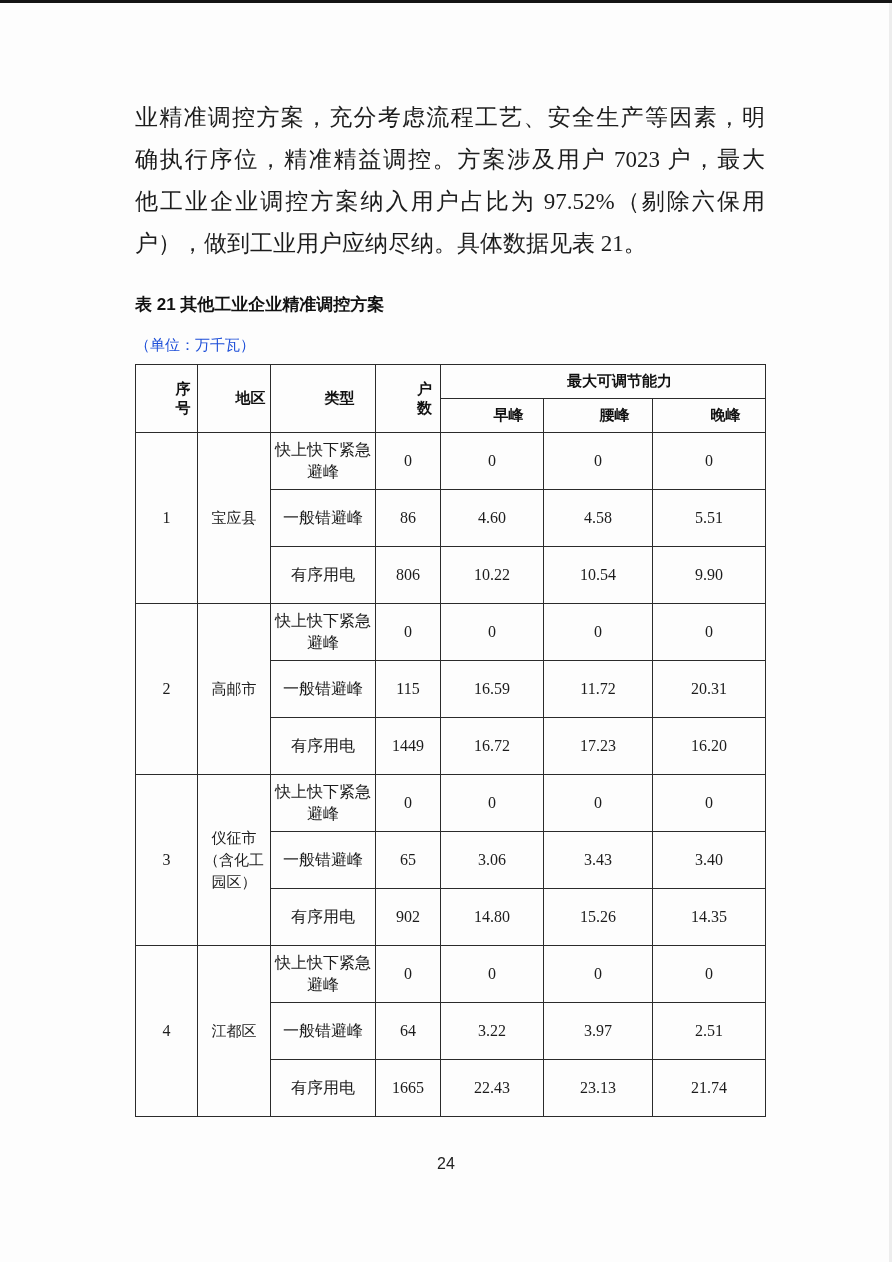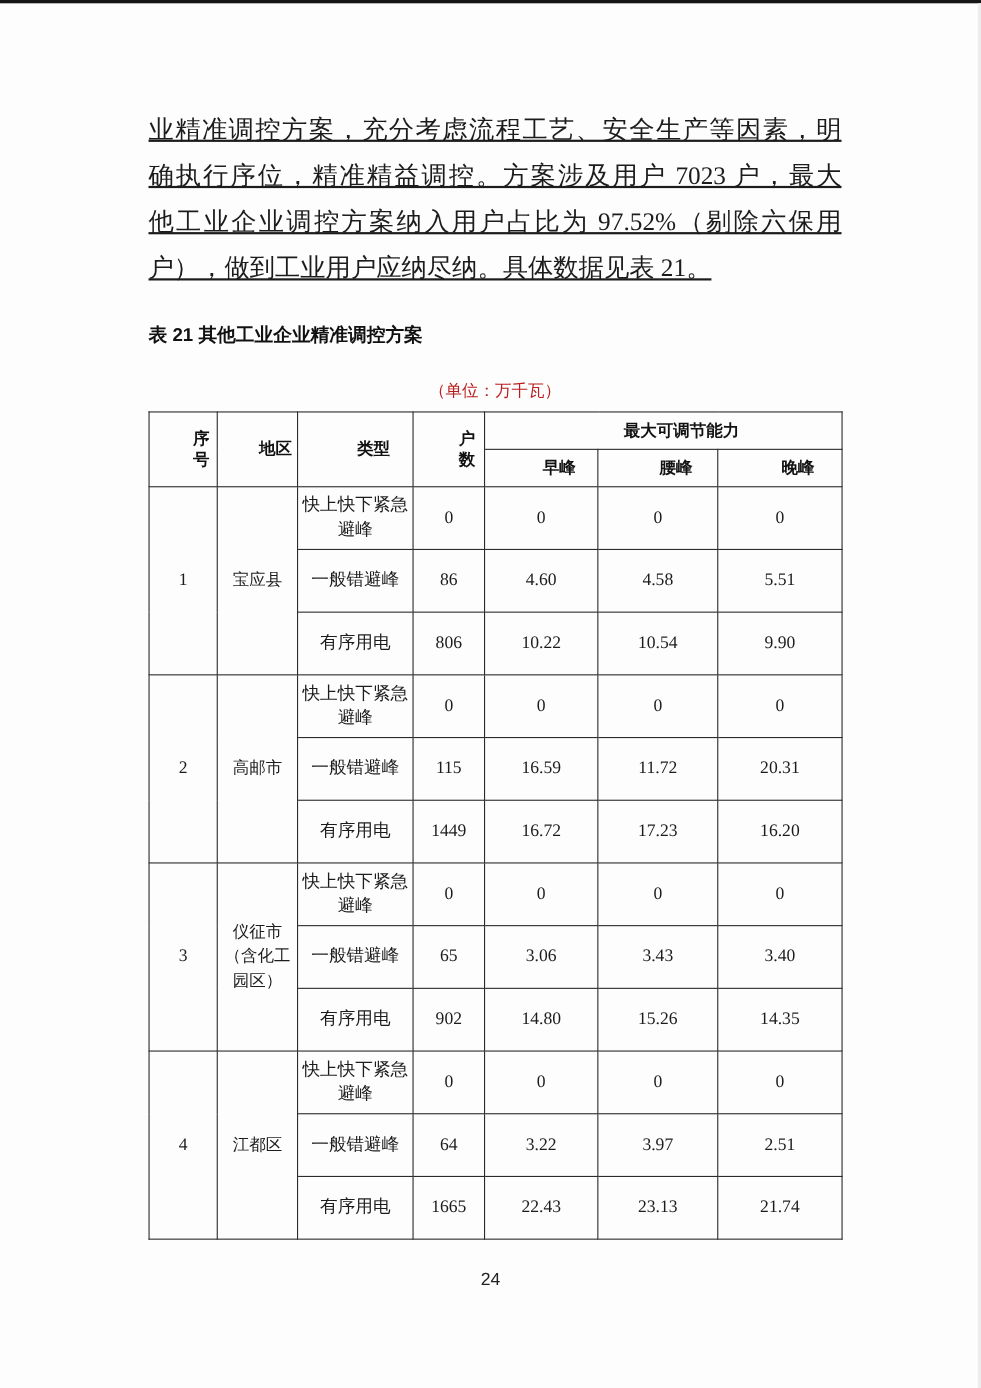--- a/index.html
+++ b/index.html
@@ -36,39 +36,38 @@
   .paragraph {
     font-size: 23px;
     line-height: 42px;
   }
   .par-line {
     height: 42px;
     text-align: justify;
     text-align-last: justify;
     text-justify: inter-ideograph;
     white-space: nowrap;
-    text-decoration: underline;
   }
   .par-line.last {
     text-align-last: left;
   }
   .table-title {
     margin-top: 28px;
     text-align: left;
     font-family: "Liberation Sans", "DejaVu Sans", sans-serif;
     font-weight: bold;
     font-size: 17px;
     color: #111;
   }
   .unit-note {
-    margin-top: 30px;
+    margin-top: 20px;
     margin-bottom: 9px;
-    text-align: center;
+    text-align: left;
     font-size: 15px;
-    color: #b91c1c;
+    color: #1d4ed8;
   }
   table.data-table {
     border-collapse: collapse;
     table-layout: fixed;
     width: 630px;
     border: 1px solid #222;
   }
   .data-table th, .data-table td {
     border: 1px solid #2b2b2b;
     text-align: center;

